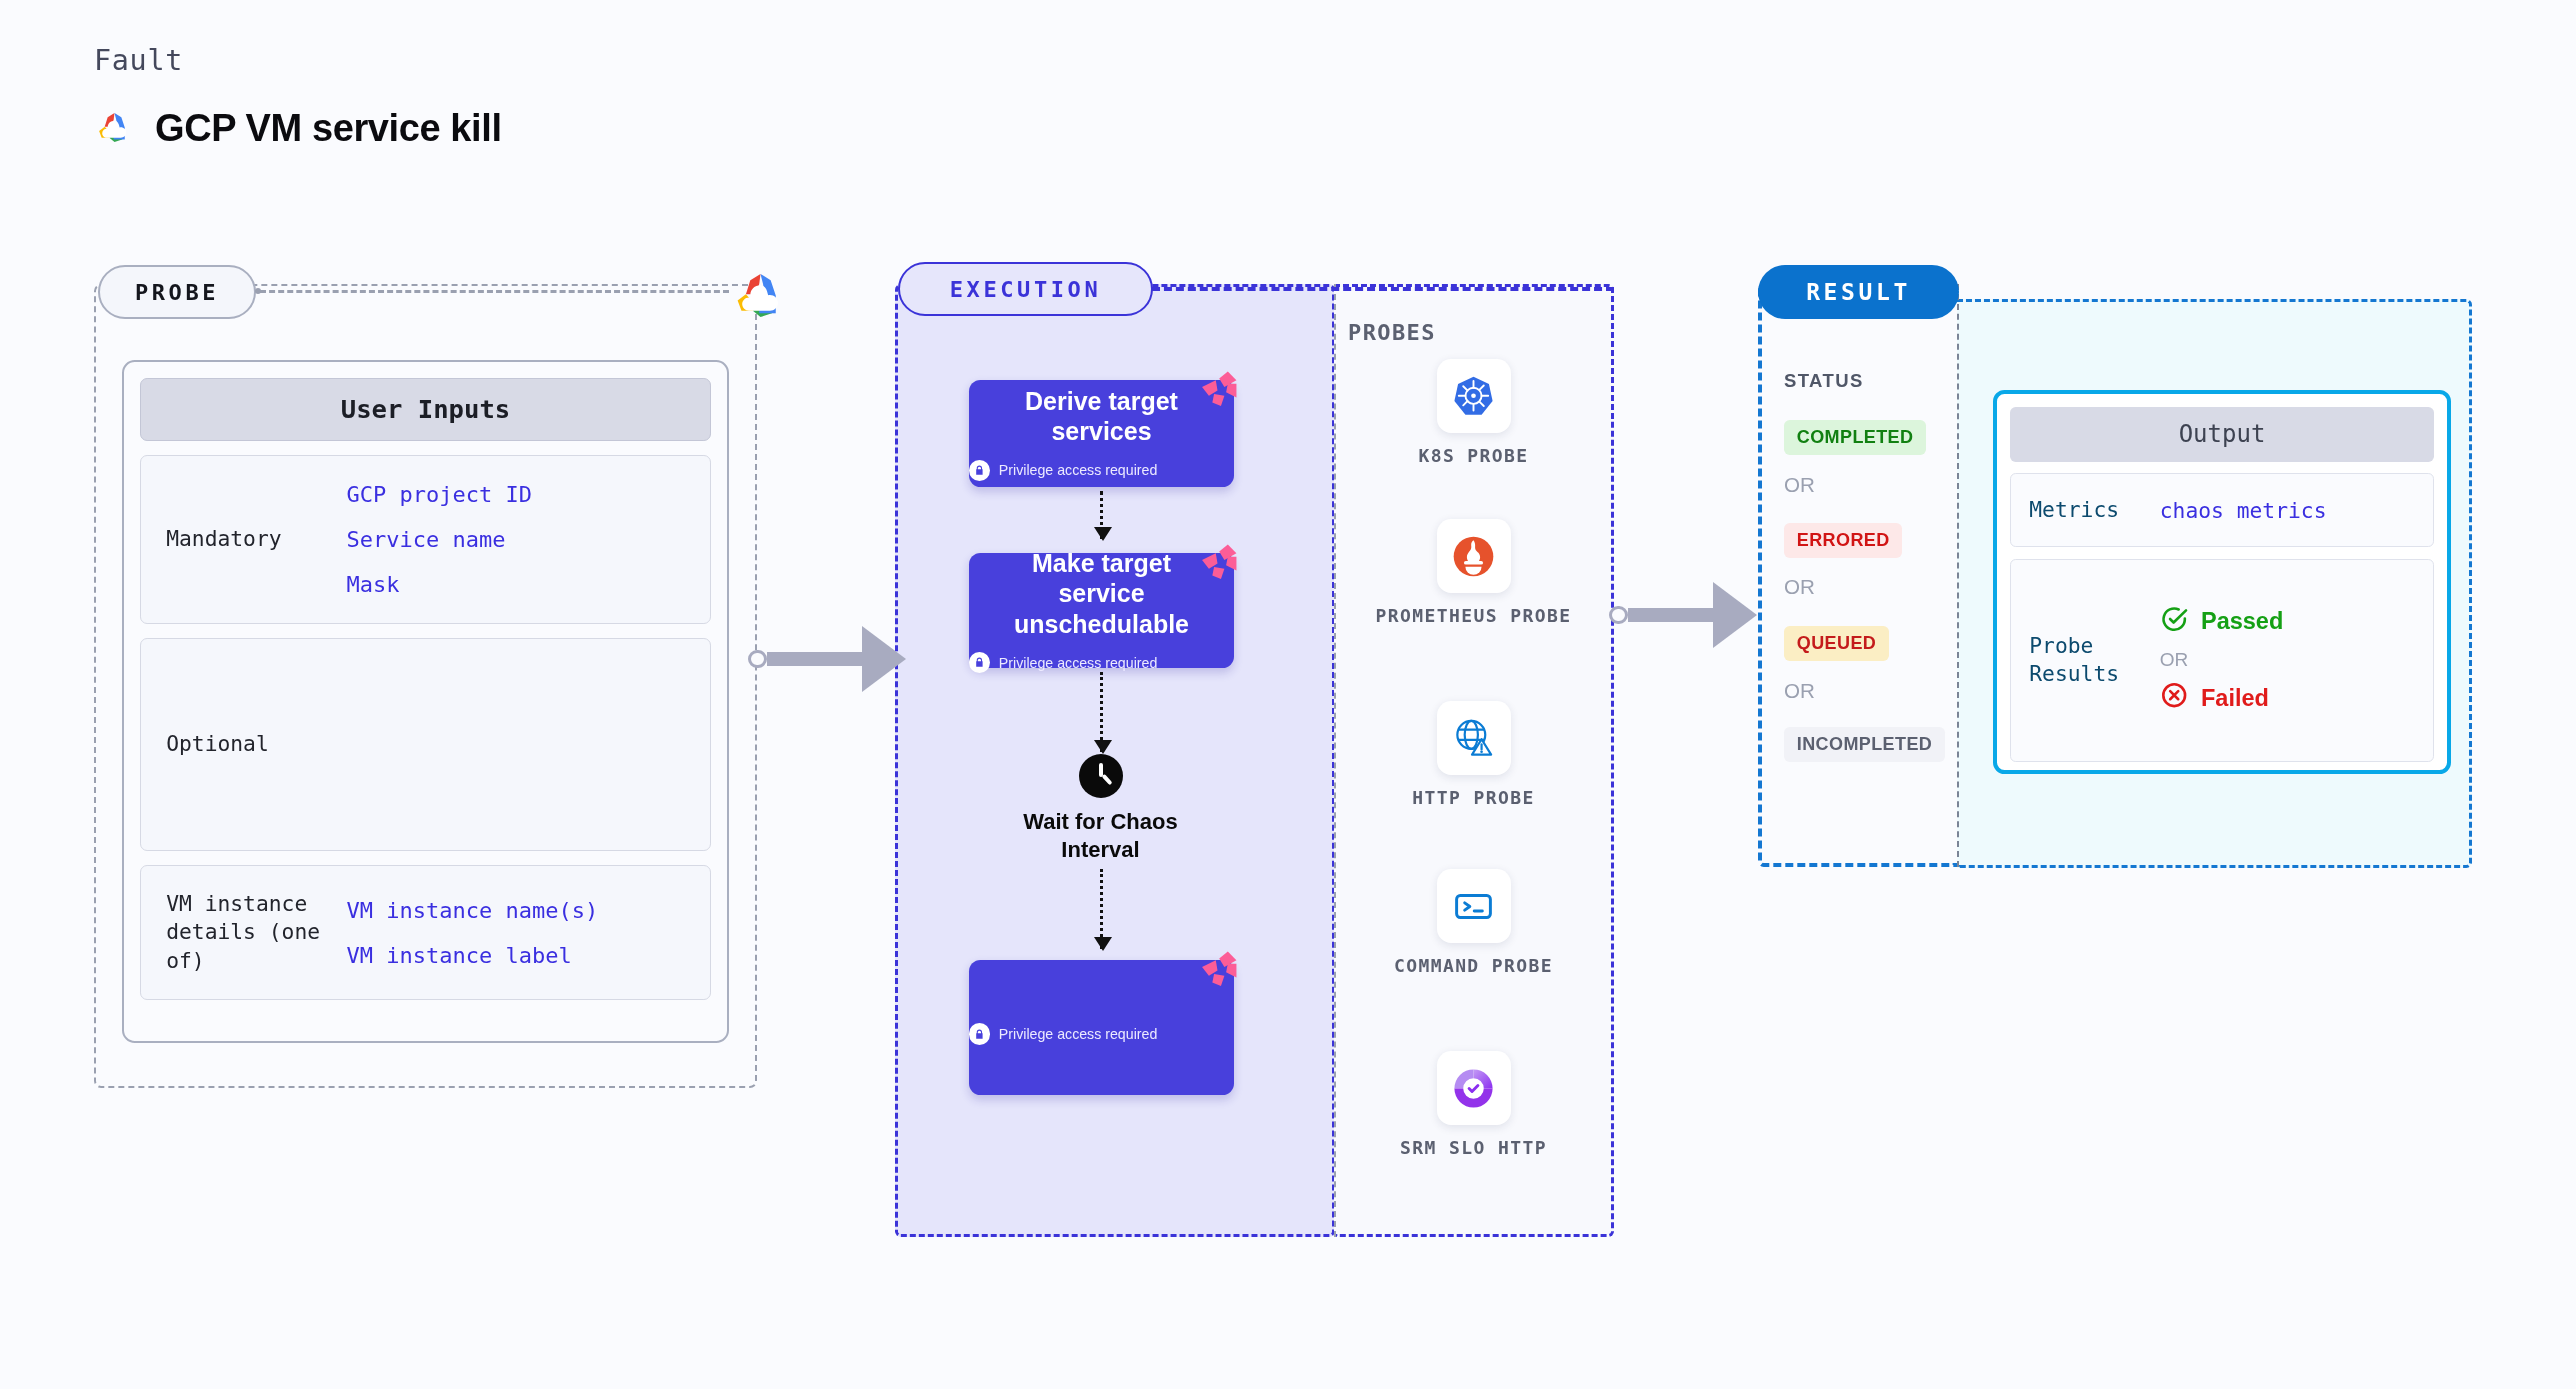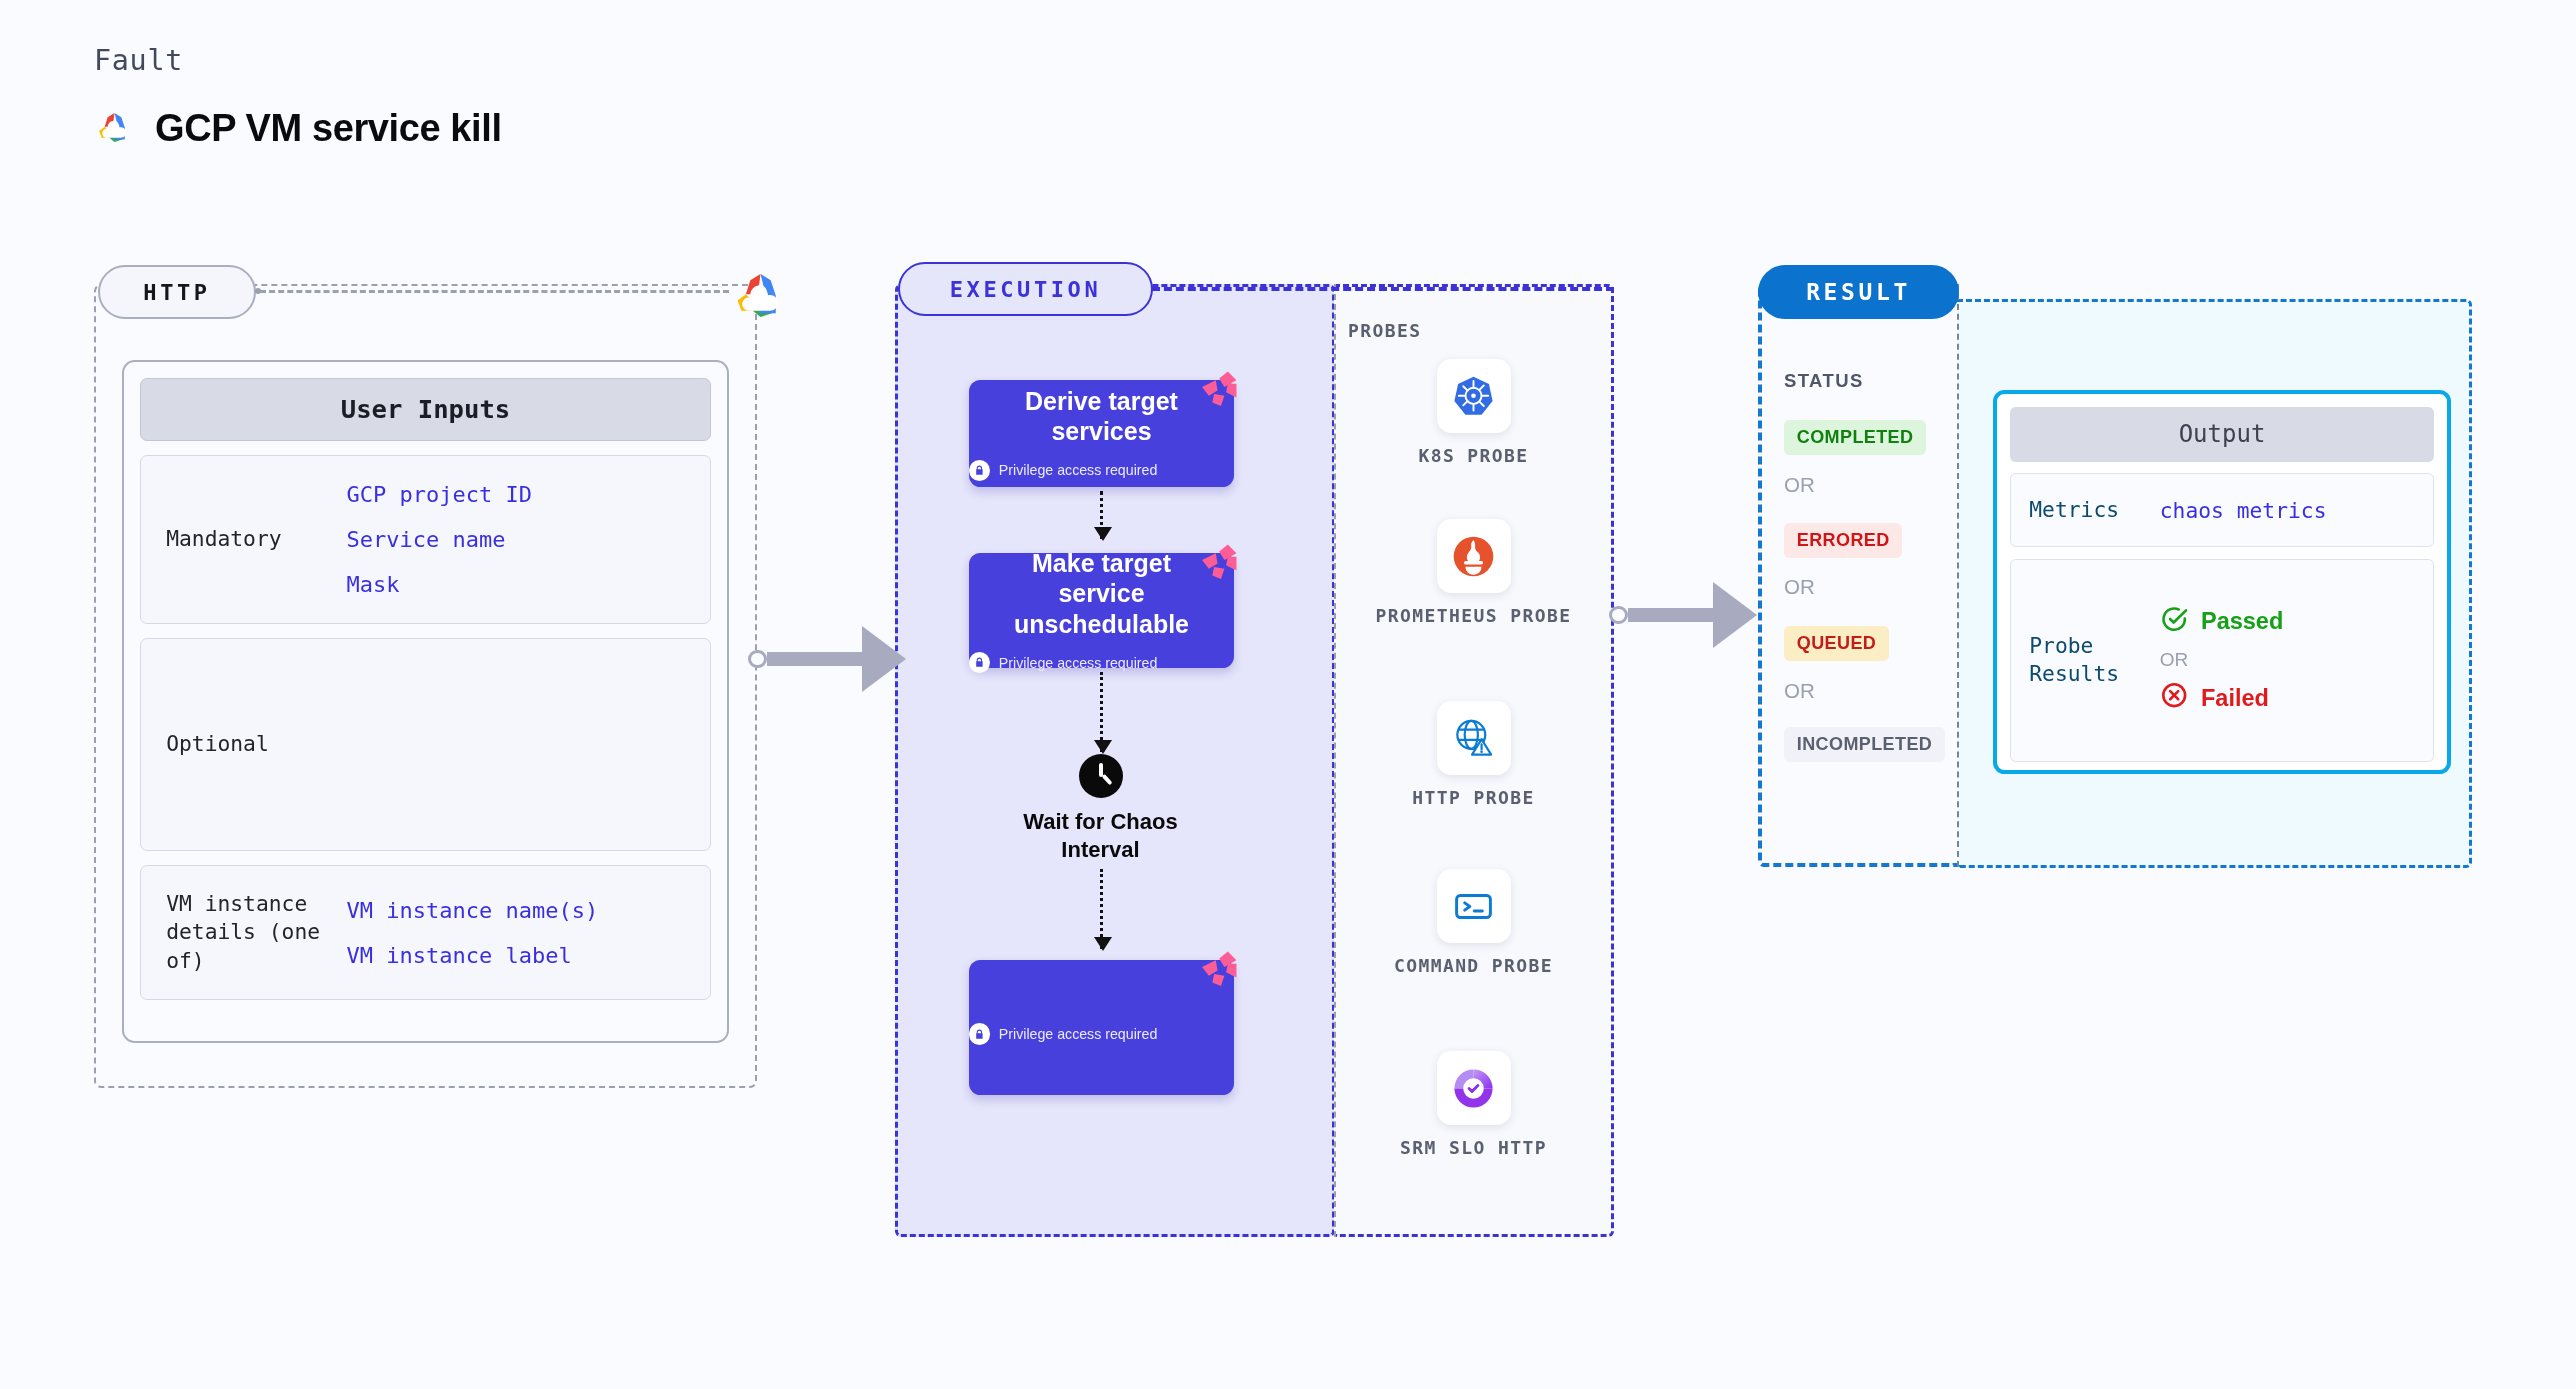--- a/index.html
+++ b/index.html
@@ -132,21 +132,21 @@
   .wait-block {
     position: absolute; display: flex; flex-direction: column; align-items: center; gap: 10px;
   }
   .clock { width: 44px; height: 44px; border-radius: 50%; background: #0a0a0a; position: relative; }
   .clock::before { content:""; position:absolute; left:20.6px; top:9.2px; width:4.3px; height:14.2px; background:#fff; border-radius:2.1px;}
   .clock::after { content:""; position:absolute; left:22px; top:21.3px; width:4.3px; height:12px; background:#fff; border-radius:2.1px; transform: rotate(-42deg); transform-origin: top center;}
   .wait-label { font-size: 22px; font-weight: bold; color: #0a0a0a; text-align: center; line-height: 1.25; }
 
   .probes-title {
     position: absolute; left: 1348px; top: 320px;
-    font-family: "DejaVu Sans Mono", monospace; font-size: 18px; font-weight: bold;
+    font-family: "DejaVu Sans Mono", monospace; font-size: 22px; font-weight: bold;
     color: #5b6070; letter-spacing: 1.4px;
   }
   .probe { position: absolute; width: 213px; display: flex; flex-direction: column; align-items: center; }
   .probe-icon {
     width: 74px; height: 74px; background: #fff; border-radius: 14.2px;
     box-shadow: 0 2.8px 8.5px rgba(30,40,80,.10);
     display: flex; align-items: center; justify-content: center;
   }
   .probe-name {
     margin-top: 11.4px; font-family: "DejaVu Sans Mono", monospace; font-size: 18px;
@@ -215,21 +215,21 @@
         <path d="M12.5 23 L6 28 L9 36 L18 36 L17 28 Z" fill="#fbbc04"></path>
         <path d="M18 36 L24 41 L33 38 L36 33 L20 31 Z" fill="#34a853"></path>
         <path d="M23 38 L36 38 L36 30 L23 30 Z" fill="#4285f4"></path>
         <path d="M24 16 c-4.5 0-8 3.3-8 7.6 0 .6.1 1.3.2 1.9h-1.2c-3 0-5.4 2.3-5.4 5.2 0 2.9 2.4 5.3 5.4 5.3 h16.4 c3.5 0 6.3-2.7 6.3-6.1 0-3.4-2.8-6.2-6.3-6.2-.5 0-1 .1-1.4.2C28.9 18 26.7 16 24 16z" fill="#fff"></path>
       </svg>
     </span>
     <span class="hdr-title">GCP VM service kill</span>
   </div>
 
   <div id="tune-outline"></div>
-  <div class="badge-pill" id="tune-pill">HTTP</div>
+  <div class="badge-pill" id="tune-pill">PROBE</div>
   <div class="tune-dot"></div>
   <div id="tune-connector"></div>
   <div id="gcp-top-logo">
     <svg width="61" height="61" viewBox="0 0 48 48">
       <path d="M24 7 L16 12 L12.5 23 L20 23 L23 15 Z" fill="#ea4335"></path>
       <path d="M24 7 L32 12 L36 24 L36 33 L28 28 L26 15 Z" fill="#4285f4"></path>
       <path d="M12.5 23 L6 28 L9 36 L18 36 L17 28 Z" fill="#fbbc04"></path>
       <path d="M18 36 L24 41 L33 38 L36 33 L20 31 Z" fill="#34a853"></path>
       <path d="M23 38 L36 38 L36 30 L23 30 Z" fill="#4285f4"></path>
       <path d="M24 16 c-4.5 0-8 3.3-8 7.6 0 .6.1 1.3.2 1.9h-1.2c-3 0-5.4 2.3-5.4 5.2 0 2.9 2.4 5.3 5.4 5.3 h16.4 c3.5 0 6.3-2.7 6.3-6.1 0-3.4-2.8-6.2-6.3-6.2-.5 0-1 .1-1.4.2C28.9 18 26.7 16 24 16z" fill="#fff"></path>

